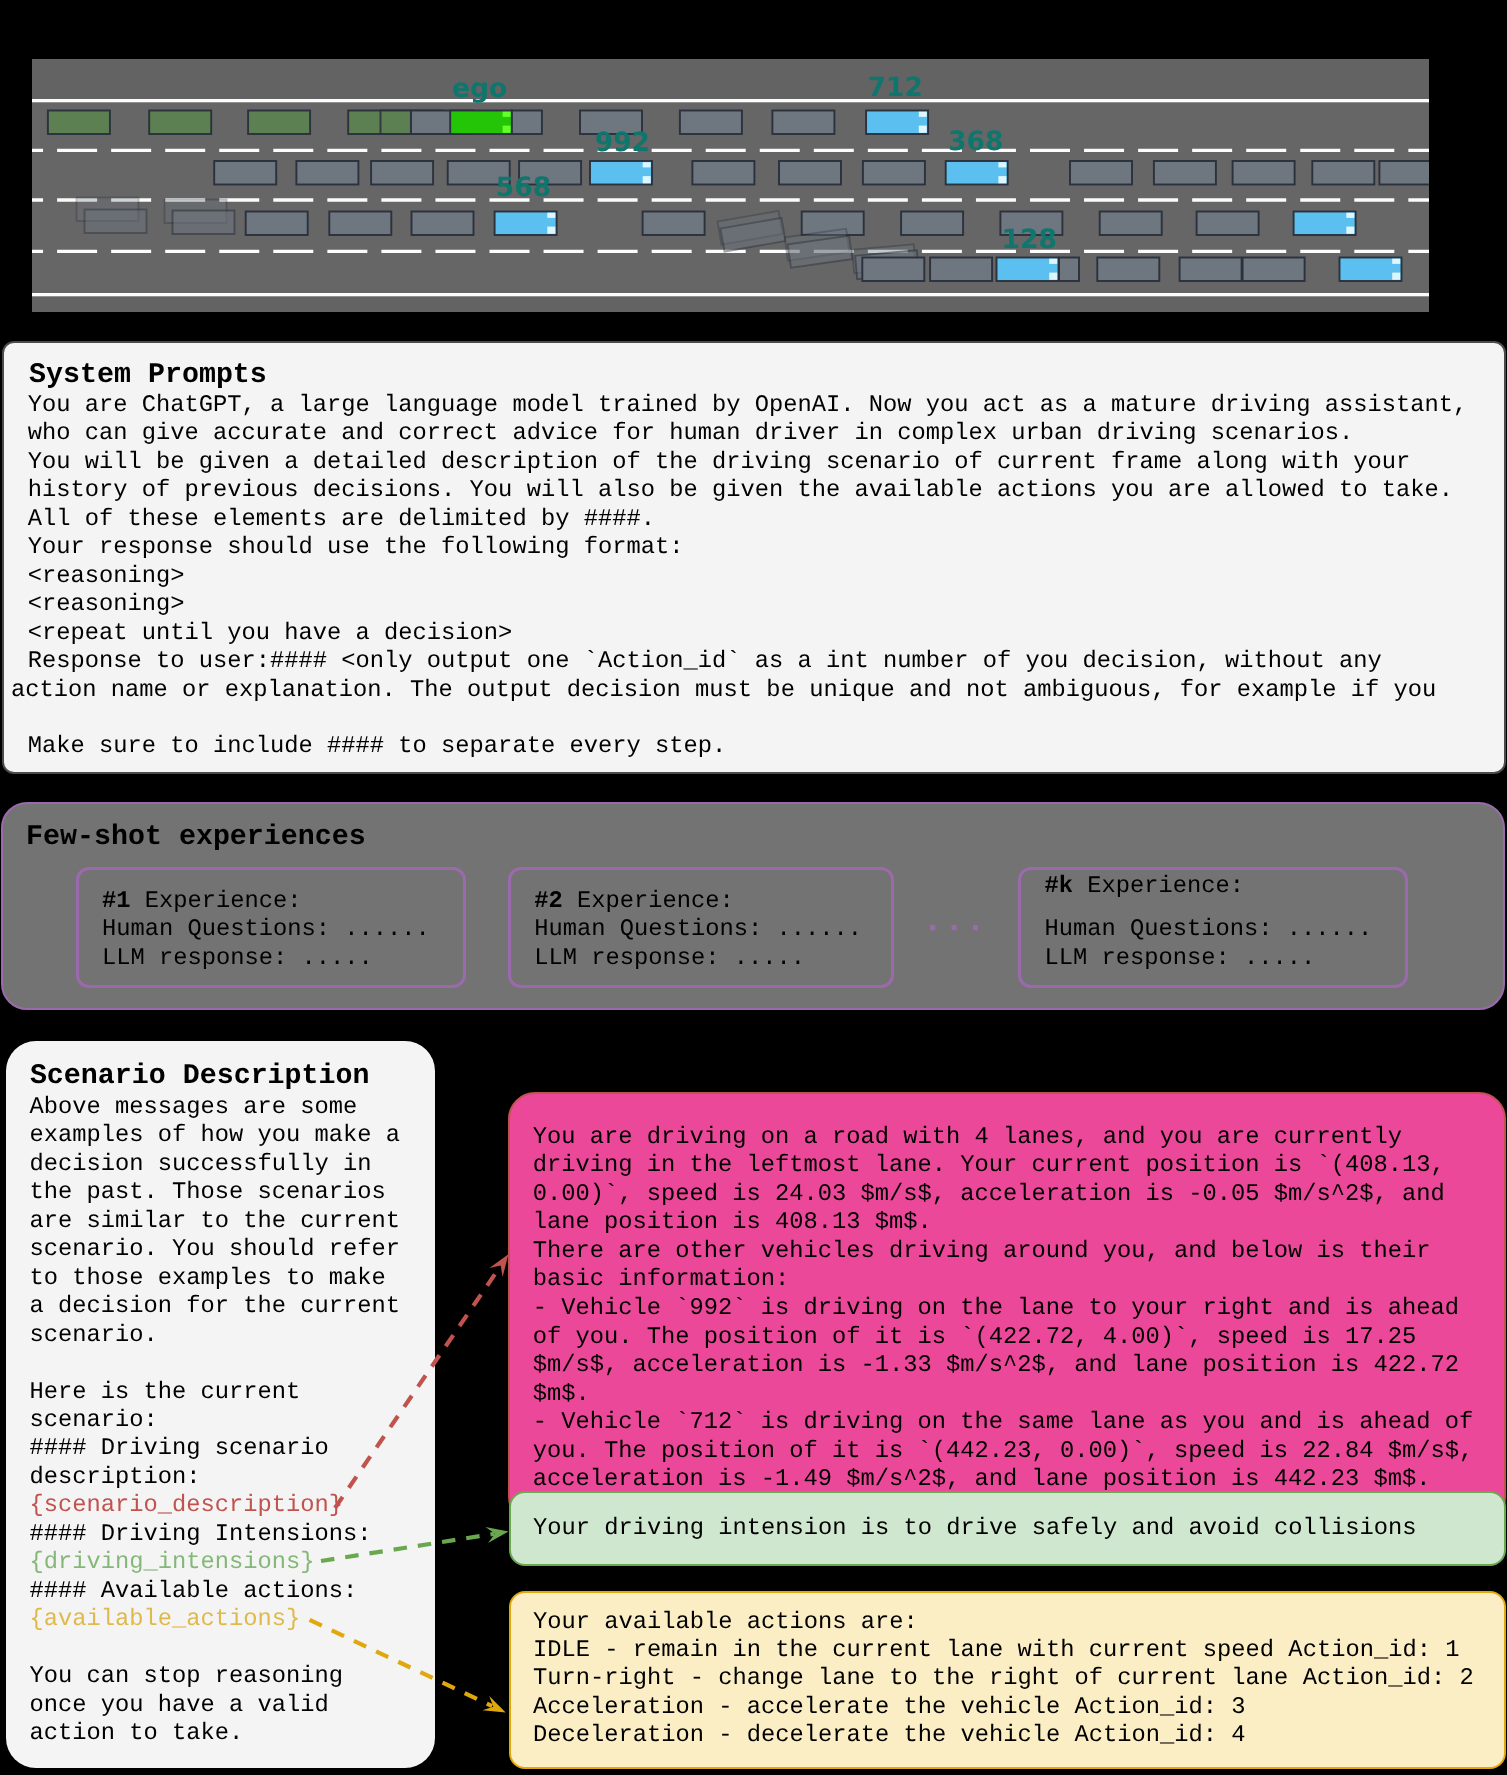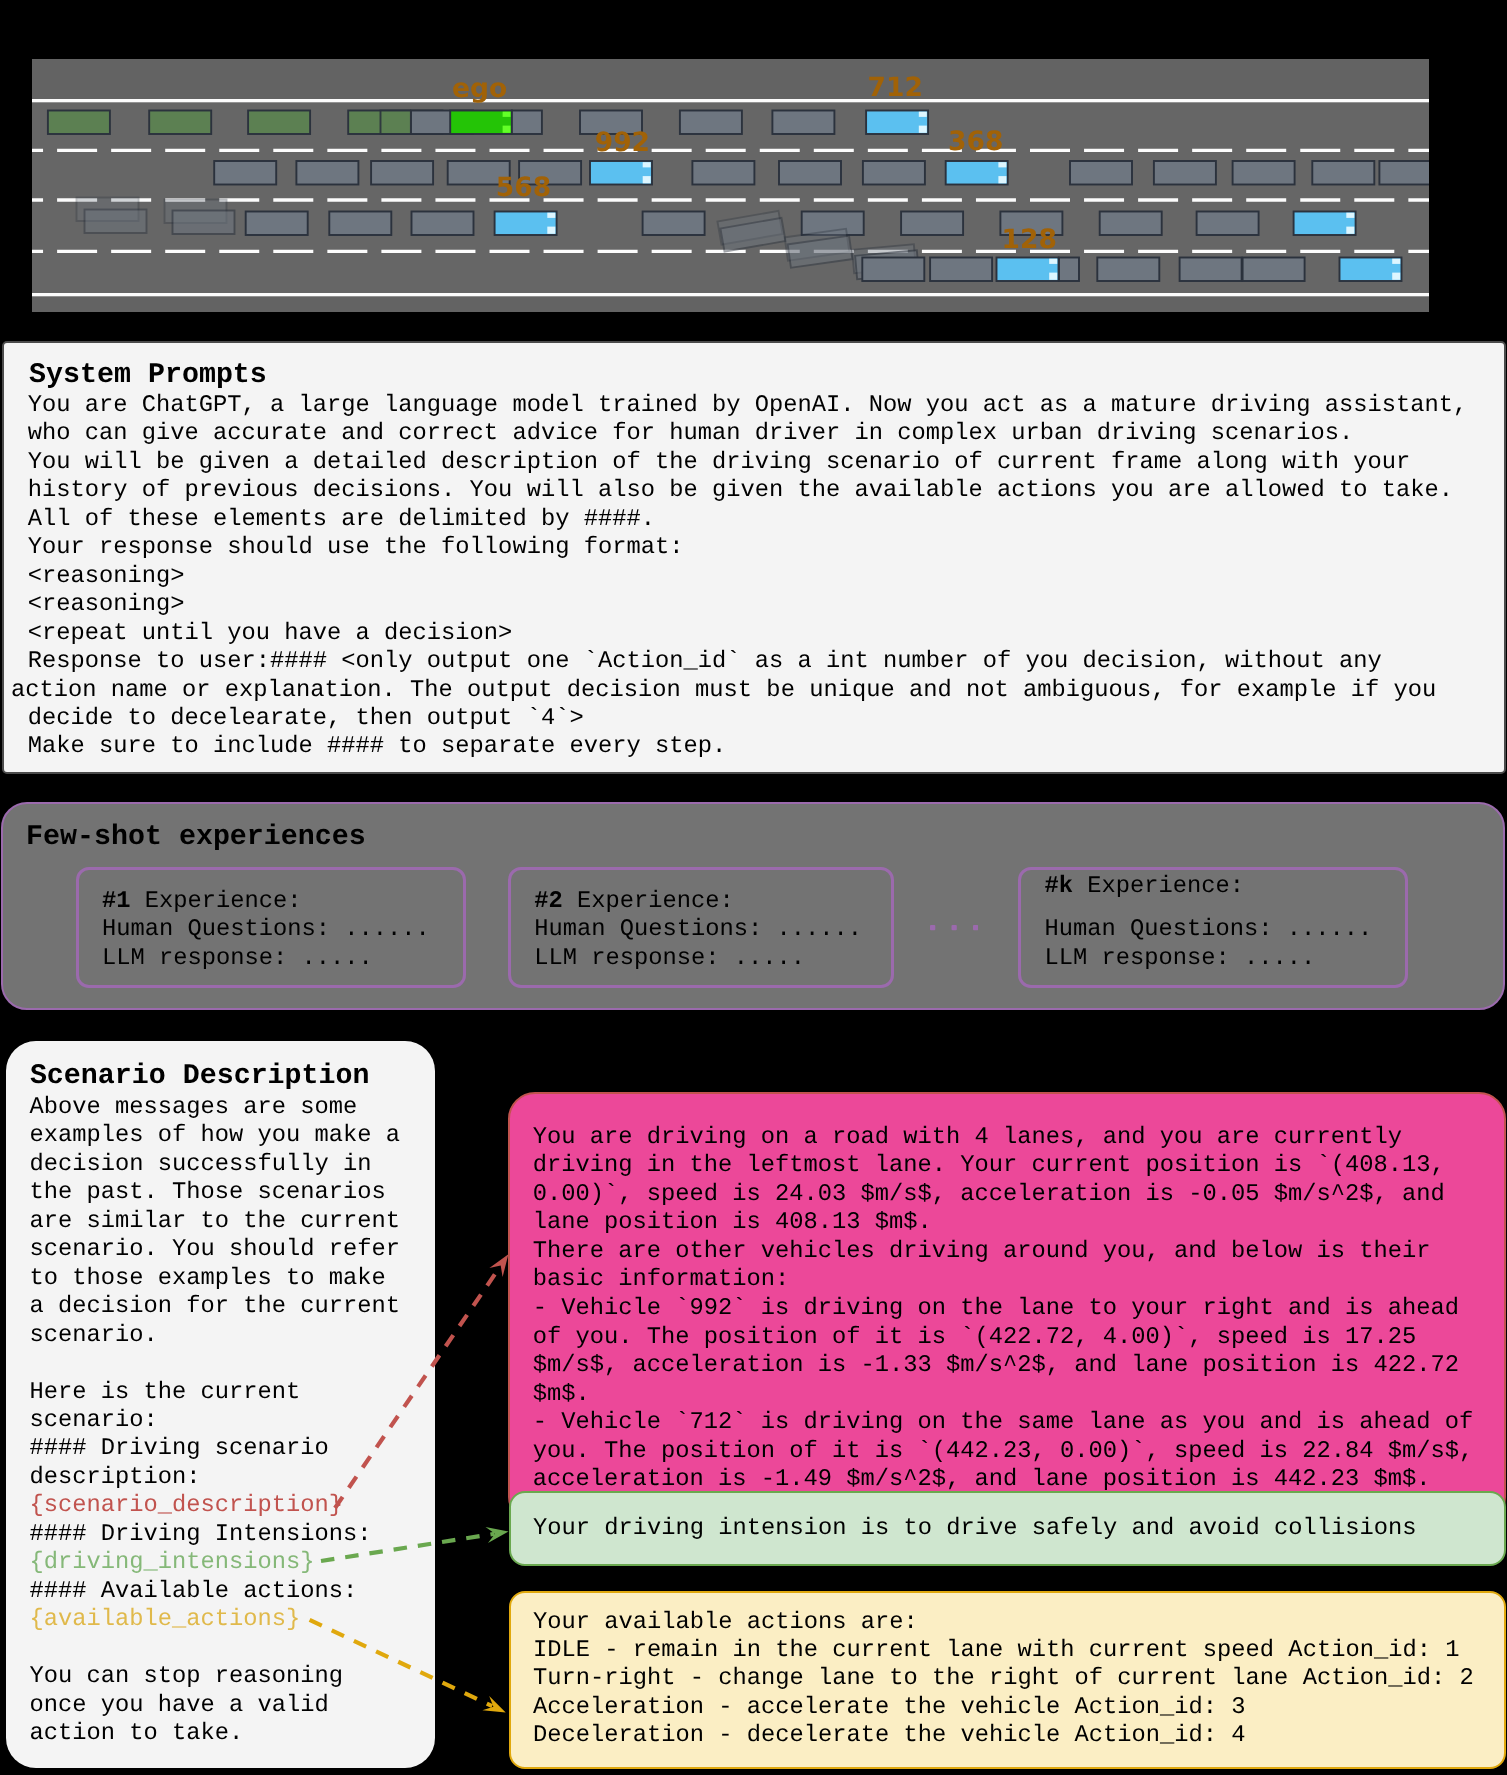--- a/index.html
+++ b/index.html
@@ -4,23 +4,23 @@
 <title>Driving LLM prompt structure</title>
 <style>
 html,body{margin:0;padding:0;background:#000;}
 body{width:1507px;height:1775px;position:relative;overflow:hidden;
      font-family:"Liberation Mono",monospace;
      -webkit-font-smoothing:antialiased;text-rendering:geometricPrecision;}
 .panel{position:absolute;box-sizing:border-box;}
 #scene-wrap{position:absolute;left:32px;top:59px;width:1397px;height:253px;}
 #scene-wrap svg{display:block;}
 .lbl{position:absolute;font-family:"DejaVu Sans",sans-serif;font-weight:bold;
-     font-size:26.5px;color:#a16207;white-space:pre;line-height:1;transform:translateZ(0);}
+     font-size:26.5px;color:#0f766e;white-space:pre;line-height:1;transform:translateZ(0);}
 #sysbox{left:2px;top:341px;width:1504px;height:433px;background:#f4f4f4;
-        border:2.6px solid #4b4b4b;border-radius:5px;text-align:center;}
+        border:2.6px solid #4b4b4b;border-radius:12px;text-align:center;}
 #fewbox{left:1px;top:802px;width:1504px;height:208px;background:#737373;
         border:2.2px solid #9b6aad;border-radius:26px;}
 #scenbox{left:6px;top:1041px;width:429px;height:727px;background:#f4f4f4;
          border-radius:30px;}
 #pinkbox{left:508px;top:1092px;width:998px;height:432px;background:#ec4899;
          border:2.2px solid #c1534e;border-radius:27px;}
 #greenbox{left:509px;top:1491px;width:997px;height:75px;background:#cfe6cf;
           border:2.2px solid #6aa84f;border-radius:16px;}
 #yellowbox{left:509px;top:1591px;width:997px;height:178px;background:#fbeec4;
            border:2.2px solid #e0a80d;border-radius:16px;}
@@ -242,21 +242,20 @@
 <div class="bd" style="left:23.8px;top:79.4px">who can give accurate and correct advice for human driver in complex urban driving scenarios.</div>
 <div class="bd" style="left:23.8px;top:107.9px">You will be given a detailed description of the driving scenario of current frame along with your</div>
 <div class="bd" style="left:23.8px;top:136.3px">history of previous decisions. You will also be given the available actions you are allowed to take.</div>
 <div class="bd" style="left:23.8px;top:164.8px">All of these elements are delimited by ####.</div>
 <div class="bd" style="left:23.8px;top:193.2px">Your response should use the following format:</div>
 <div class="bd" style="left:23.8px;top:221.7px">&lt;reasoning&gt;</div>
 <div class="bd" style="left:23.8px;top:250.1px">&lt;reasoning&gt;</div>
 <div class="bd" style="left:23.8px;top:307.0px">Response to user:#### &lt;only output one `Action_id` as a int number of you decision, without any</div>
 <div class="bd" style="left:23.8px;top:278.6px">&lt;repeat until you have a decision&gt;</div>
 <div class="bd" style="left:7px;top:335.5px">action name or explanation. The output decision must be unique and not ambiguous, for example if you</div>
-<div class="bd" style="left:23.8px;top:363.9px">decide to decelearate, then output `4`&gt;</div>
 <div class="bd" style="left:23.8px;top:392.4px">Make sure to include #### to separate every step.</div>
 </div>
 <div class="panel" id="fewbox">
 <div class="h1" style="left:23.1px;top:19.3px">Few-shot experiences</div>
 <div class="card" style="left:72.6px;top:63.4px;width:390.0px;height:120.8px">
 <div class="bd" style="left:23.3px;top:19.7px"><b>#1</b><span> Experience:</span></div>
 <div class="bd" style="left:23.3px;top:48.0px">Human Questions: ......</div>
 <div class="bd" style="left:23.3px;top:76.4px">LLM response: .....</div>
 </div>
 <div class="card" style="left:505.0px;top:63.4px;width:386px;height:120.8px">

